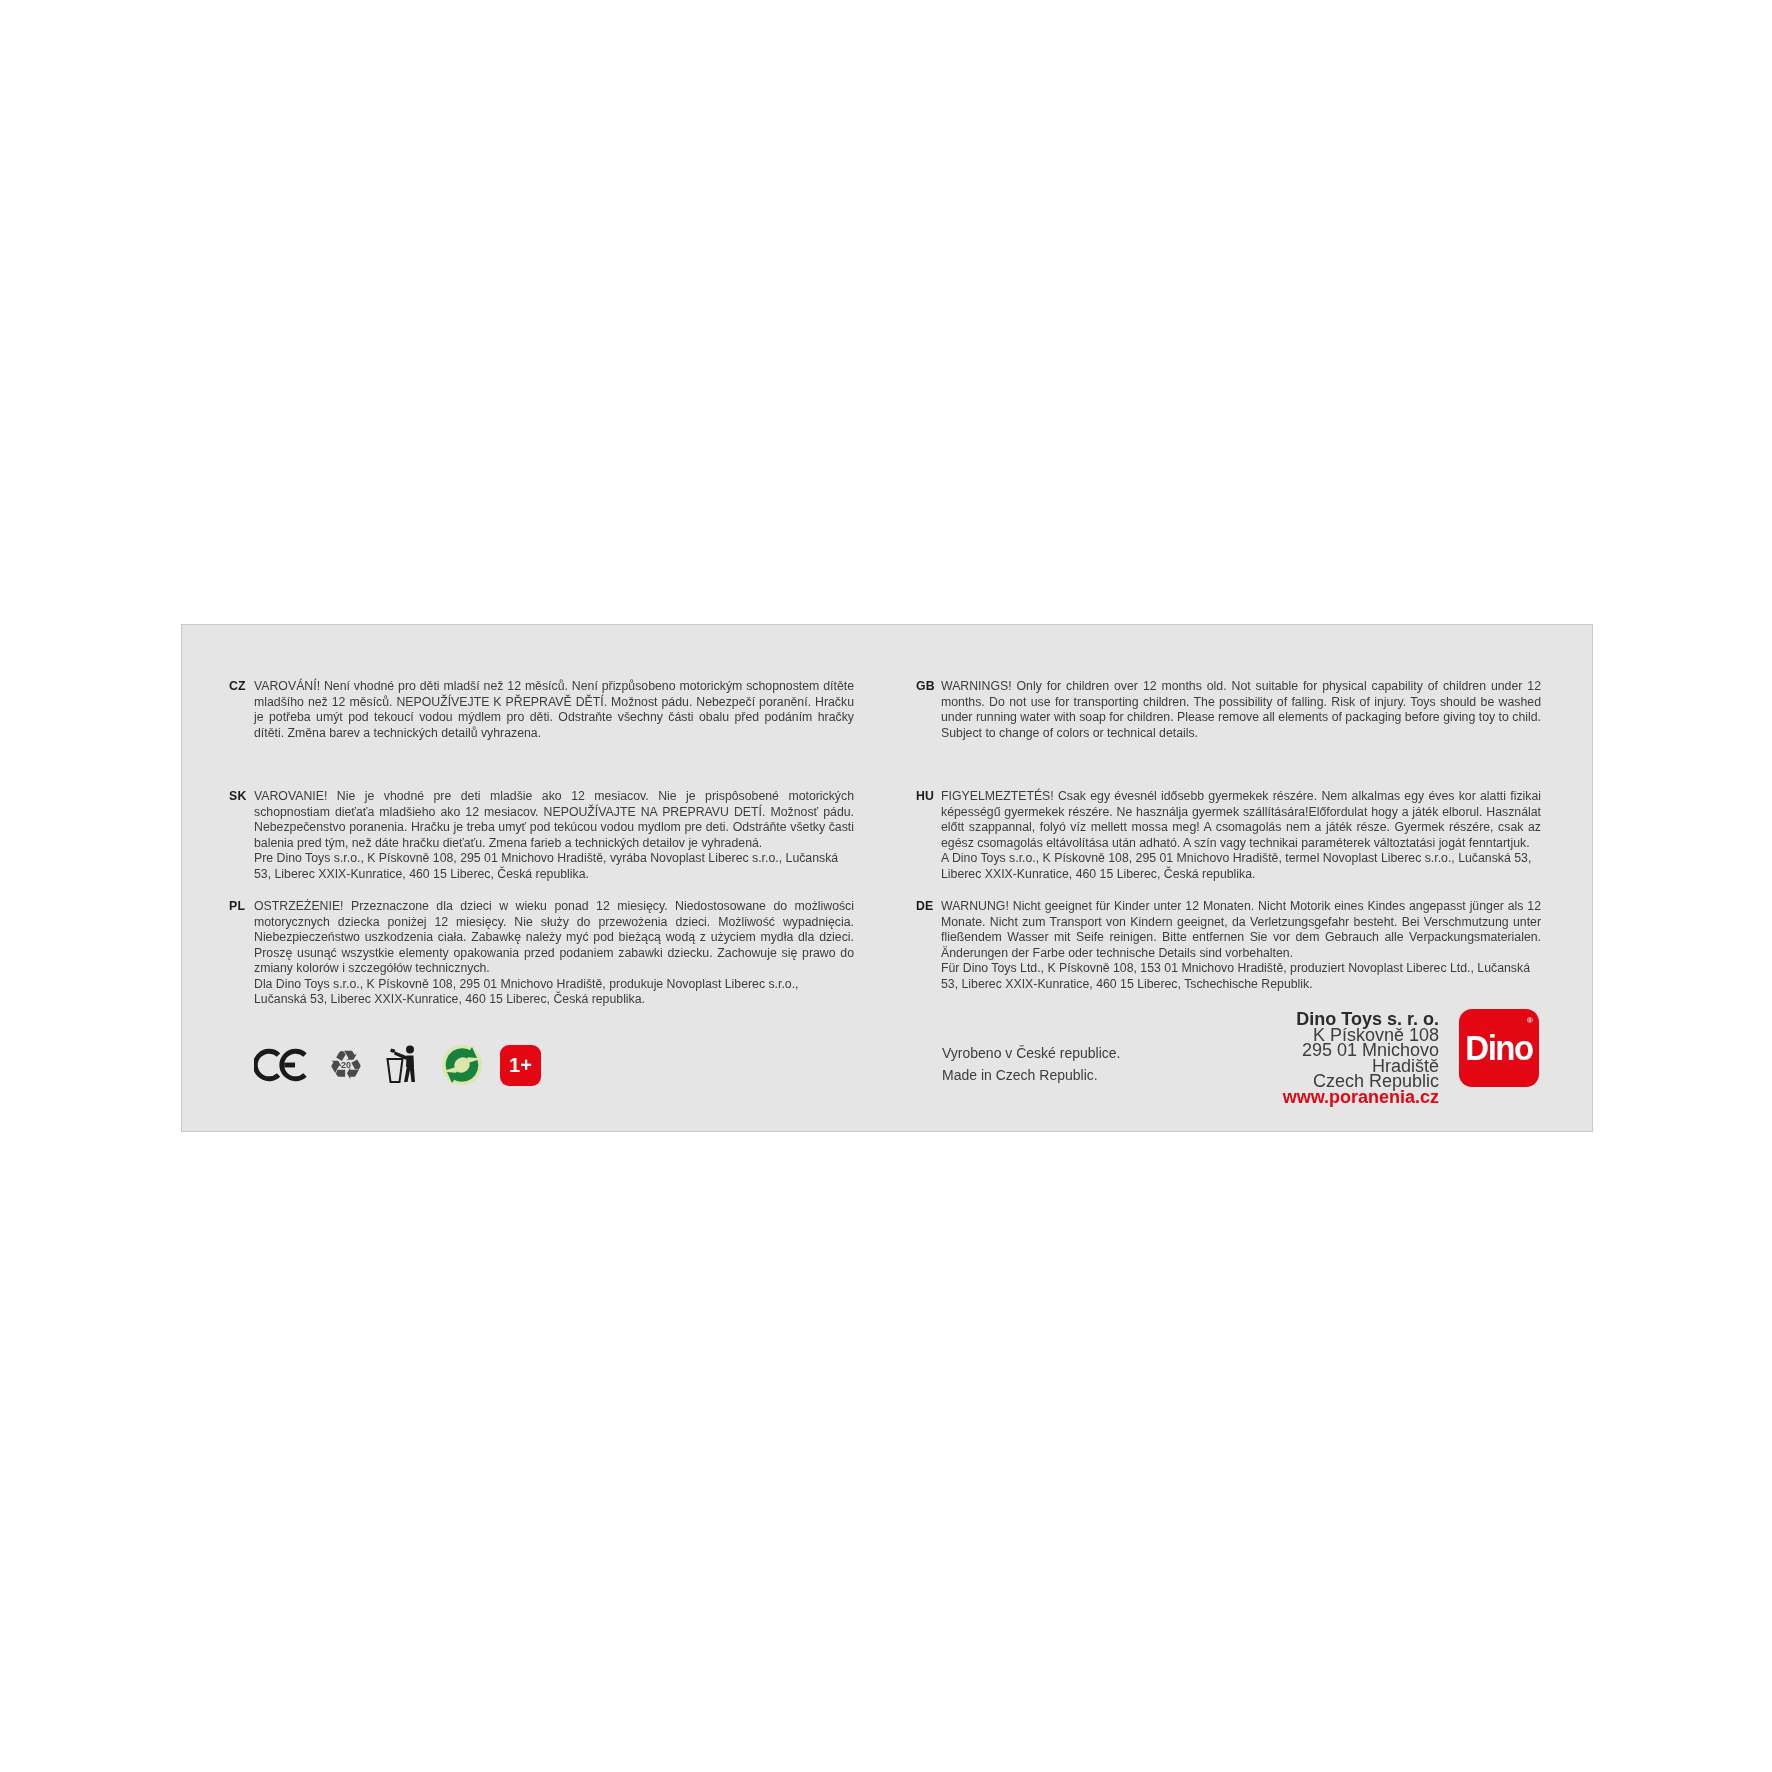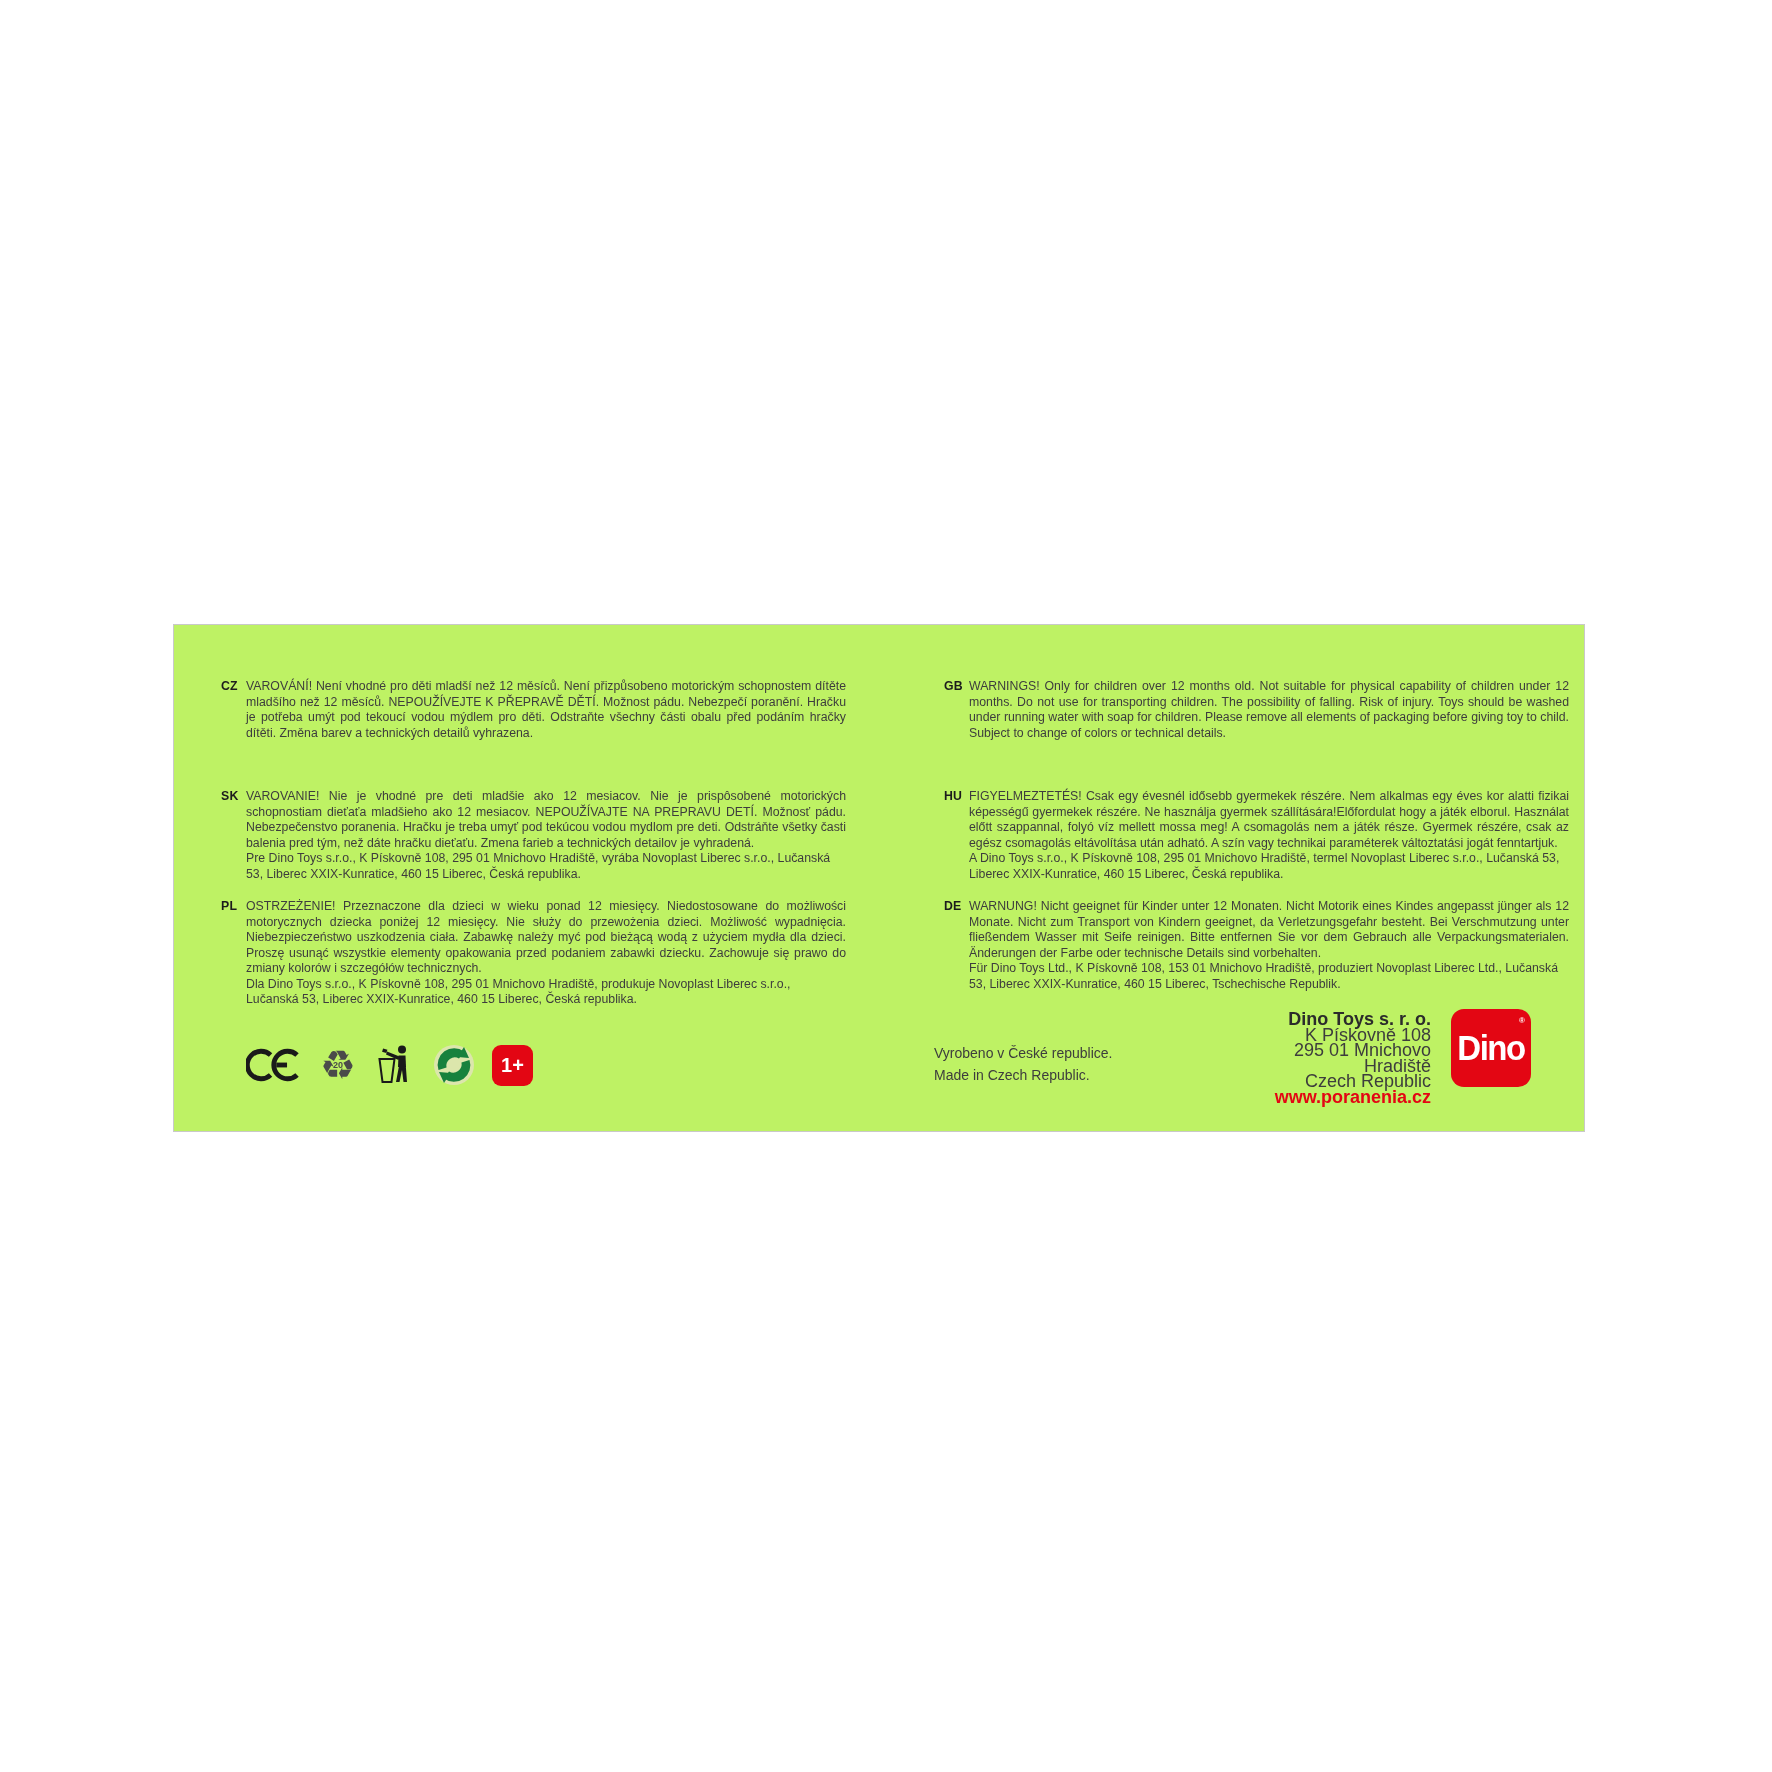--- a/index.html
+++ b/index.html
@@ -4,23 +4,23 @@
 <style>
   html,body{margin:0;padding:0;}
   body{
     width:1772px;height:1772px;
     background:#ffffff;
     font-family:"Liberation Sans", sans-serif;
     position:relative;
     color:#3d3d3d;
   }
   .sheet{
-    position:absolute;left:173px;top:624px;
+    position:absolute;left:181px;top:624px;
     width:1412px;height:508px;
-    background:#bef264;
+    background:#e5e5e5;
     border:1px solid #c9c9c9;
     box-sizing:border-box;
   }
   .lang-block{
     position:absolute;
     display:flex;
     align-items:flex-start;
   }
   .lang-label{
     width:25px;
@@ -33,21 +33,21 @@
   }
   .lang-text{
     width:600px;
     font-size:12.3px;
     line-height:15.5px;
     color:#3d3d3d;
   }
   .lang-text p{margin:0;text-align:justify;}
   .lang-text p.addr{text-align:left;}
   .col1{left:47px;}
-  .col2{left:734px;margin-left:36px;}
+  .col2{left:734px;}
   .row1{top:54px;}
   .row2{top:164px;}
   .row3{top:274px;}
 
   
   .icons-row{position:absolute;left:72px;top:415px;height:50px;display:flex;align-items:center;gap:17px;}
   .icon-box{display:flex;align-items:center;justify-content:center;position:relative;}
   .recycle-wrap{position:relative;width:42px;height:44px;color:#4a4a4a;}
   .recycle-glyph{font-size:40px;line-height:44px;display:block;text-align:center;}
   .recycle-num{

